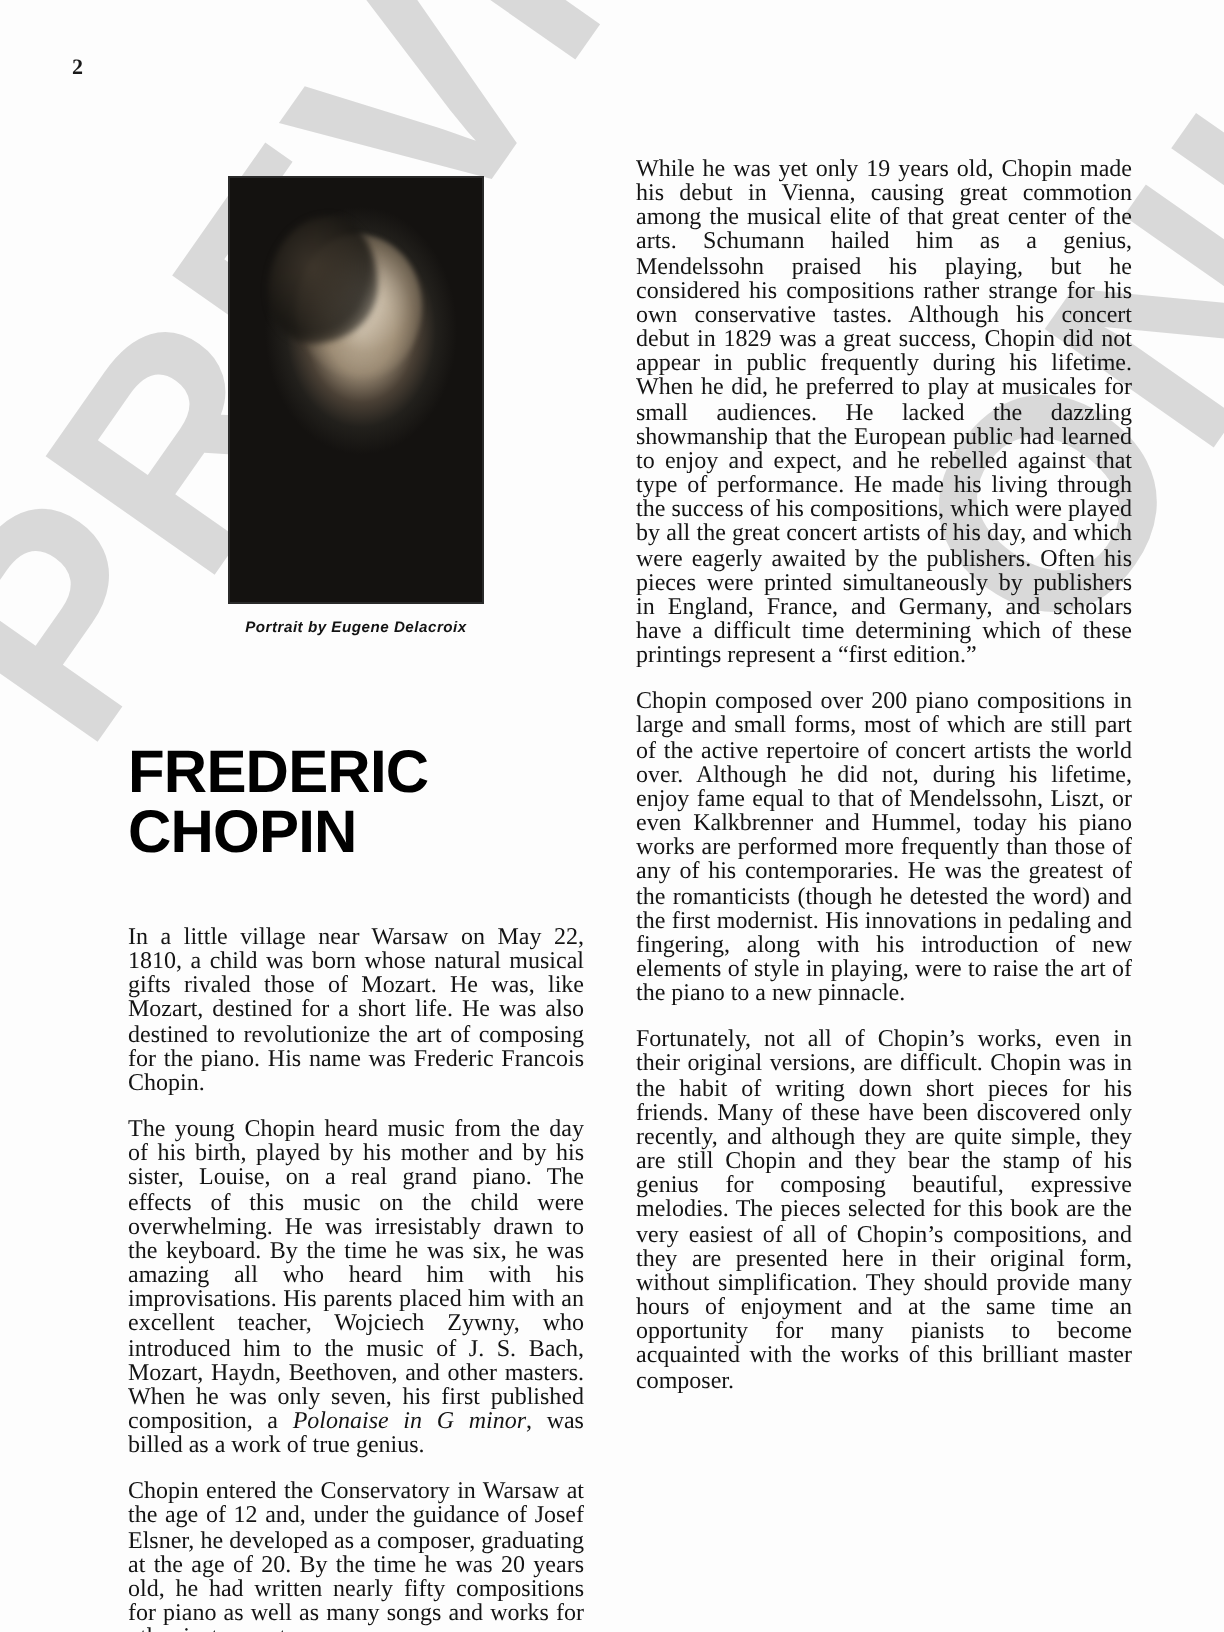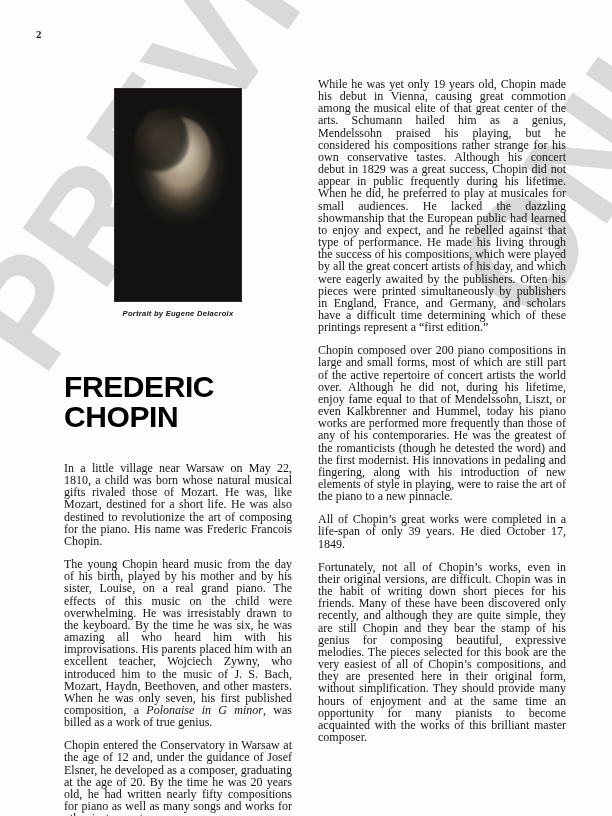--- a/index.html
+++ b/index.html
@@ -185,19 +185,18 @@
         <p><span>The young Chopin heard music from the day of his birth, played by his mother and by his sister, Louise, on a real grand piano. The effects of this music on the child were overwhelming. He was irresistably drawn to the keyboard. By the time he was six, he was amazing all who heard him with his improvisations. His parents placed him with an excellent teacher, Wojciech Zywny, who introduced him to the music of J. S. Bach, Mozart, Haydn, Beethoven, and other masters. When he was only seven, his first published composition, a </span><em class="work-title">Polonaise in G minor</em><span>, was billed as a work of true genius.</span></p>
         <p>Chopin entered the Conservatory in Warsaw at the age of 12 and, under the guidance of Josef Elsner, he developed as a composer, graduating at the age of 20. By the time he was 20 years old, he had written nearly fifty compositions for piano as well as many songs and works for other instruments.</p>
       </div>
 
     </div>
 
     <div class="col-right">
       <div class="body-col">
         <p>While he was yet only 19 years old, Chopin made his debut in Vienna, causing great commotion among the musical elite of that great center of the arts. Schumann hailed him as a genius, Mendelssohn praised his playing, but he considered his compositions rather strange for his own conservative tastes. Although his concert debut in 1829 was a great success, Chopin did not appear in public frequently during his lifetime. When he did, he preferred to play at musicales for small audiences. He lacked the dazzling showmanship that the European public had learned to enjoy and expect, and he rebelled against that type of performance. He made his living through the success of his compositions, which were played by all the great concert artists of his day, and which were eagerly awaited by the publishers. Often his pieces were printed simultaneously by publishers in England, France, and Germany, and scholars have a difficult time determining which of these printings represent a “first edition.”</p>
         <p>Chopin composed over 200 piano compositions in large and small forms, most of which are still part of the active repertoire of concert artists the world over. Although he did not, during his lifetime, enjoy fame equal to that of Mendelssohn, Liszt, or even Kalkbrenner and Hummel, today his piano works are performed more frequently than those of any of his contemporaries. He was the greatest of the romanticists (though he detested the word) and the first modernist. His innovations in pedaling and fingering, along with his introduction of new elements of style in playing, were to raise the art of the piano to a new pinnacle.</p>
-        <p>All of Chopin’s great works were completed in a life-span of only 39 years. He died October 17, 1849.</p>
         <p>Fortunately, not all of Chopin’s works, even in their original versions, are difficult. Chopin was in the habit of writing down short pieces for his friends. Many of these have been discovered only recently, and although they are quite simple, they are still Chopin and they bear the stamp of his genius for composing beautiful, expressive melodies. The pieces selected for this book are the very easiest of all of Chopin’s compositions, and they are presented here in their original form, without simplification. They should provide many hours of enjoyment and at the same time an opportunity for many pianists to become acquainted with the works of this brilliant master composer.</p>
       </div>
     </div>
 
   </div>
 </div>
 
 </body></html>

